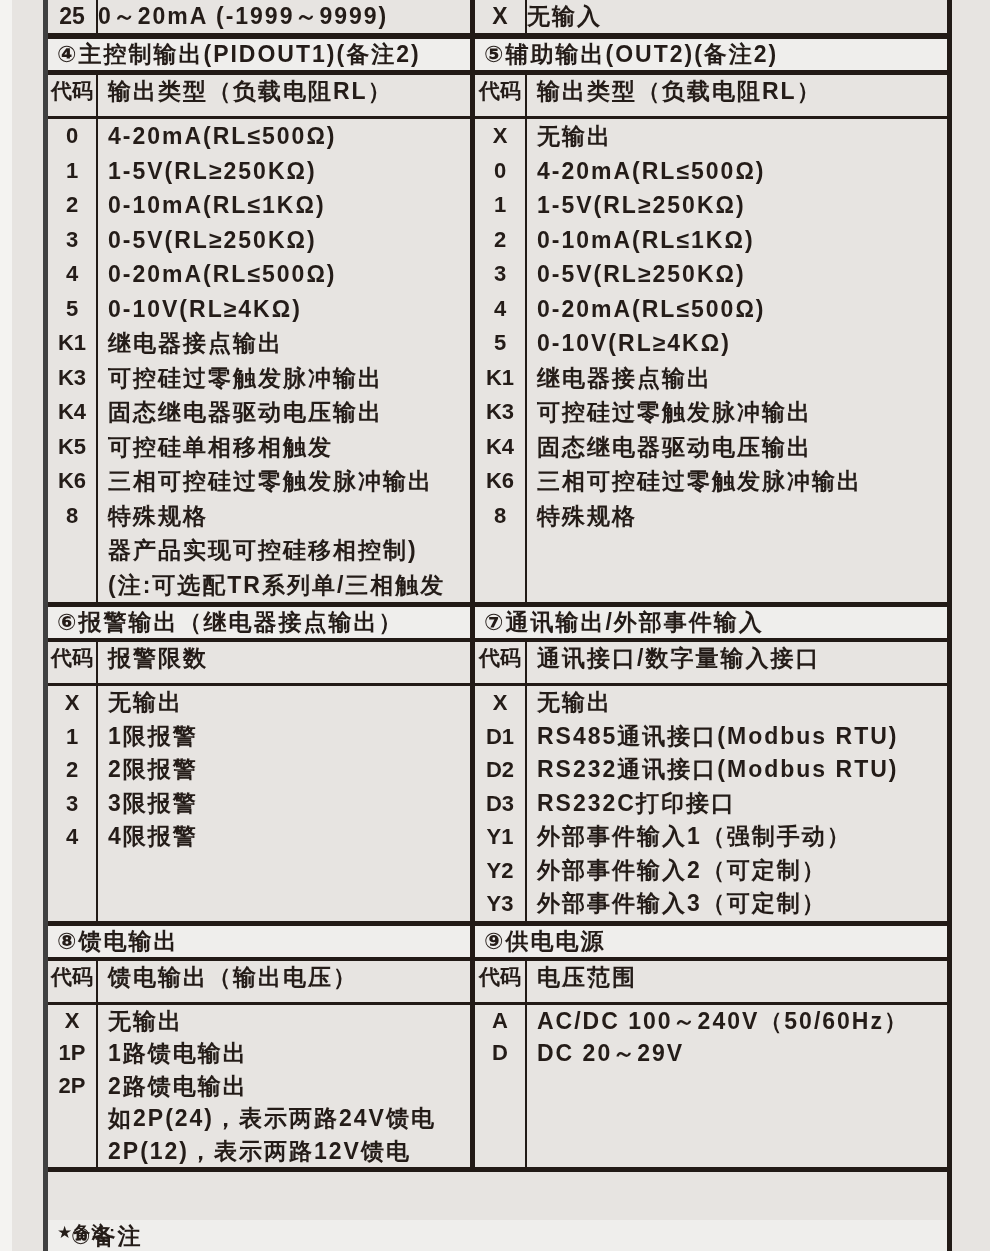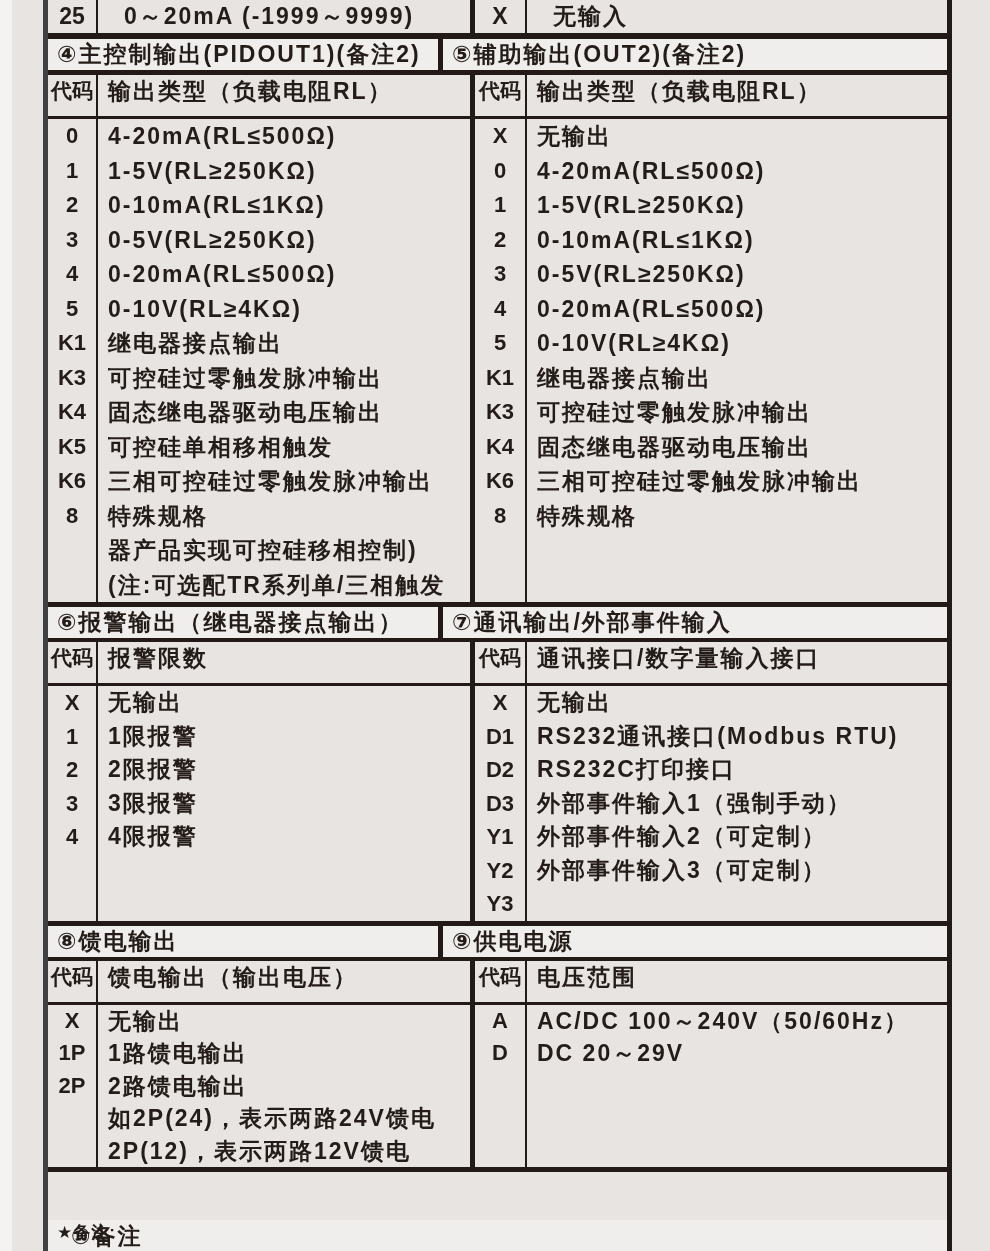--- a/index.html
+++ b/index.html
@@ -24,23 +24,23 @@
   .hb6{height:6px}.hb5{height:5px}.hb4{height:4px}.hb3{height:3px}
   .frow{display:flex;align-items:stretch;}
   .vdiv{width:2px;background:#221a16;flex:0 0 auto;}
   .mid{width:5px;background:#221a16;flex:0 0 auto;}
   .codew1{width:48px;flex:0 0 auto;}
   .descw1{width:372px;flex:0 0 auto;}
   .codew2{width:50px;flex:0 0 auto;}
   .descw2{flex:1 1 auto;min-width:0;}
   .trow{height:33px;line-height:33px;font-size:23px;letter-spacing:2px;}
   .trow .codec{text-align:center;letter-spacing:0;}
-  .trow .descc{padding-left:26px;box-sizing:border-box;}
+  .trow .descc{padding-left:0;box-sizing:border-box;}
   .hdr-row{height:31px;line-height:31px;background:#efeeec;font-size:23px;letter-spacing:2px;}
-  .hdr-cell-l{width:390px;flex:0 0 auto;padding-left:9px;box-sizing:border-box;white-space:nowrap;overflow:hidden;}
+  .hdr-cell-l{width:422px;flex:0 0 auto;padding-left:9px;box-sizing:border-box;white-space:nowrap;overflow:hidden;}
   .hdr-cell-r{flex:1 1 auto;min-width:0;padding-left:9px;box-sizing:border-box;white-space:nowrap;overflow:hidden;}
   .cols-row{height:41px;line-height:32px;font-size:23px;letter-spacing:2px;}
   .code-hd{text-align:center;font-size:21px;letter-spacing:0;white-space:nowrap;}
   .desc-hd{padding-left:10px;box-sizing:border-box;white-space:nowrap;overflow:hidden;}
   .content-row{overflow:hidden;}
   .s0 .content-row{height:483px}
   .s1 .content-row{height:235px}
   .s2 .content-row{height:162px}
   .lines{overflow:hidden;}
   .line{white-space:nowrap;overflow:hidden;font-size:23px;letter-spacing:2px;}
@@ -196,20 +196,21 @@
             <div class="line">D1</div>
             <div class="line">D2</div>
             <div class="line">D3</div>
             <div class="line">Y1</div>
             <div class="line">Y2</div>
             <div class="line">Y3</div>
           </div>
         <div class="vdiv"></div>
         <div class="descw2 lines descs">
             <div class="line">无输出</div>
+            <div class="line">RS485通讯接口(Modbus RTU)</div>
             <div class="line">RS232通讯接口(Modbus RTU)</div>
             <div class="line">RS232C打印接口</div>
             <div class="line">外部事件输入1（强制手动）</div>
             <div class="line">外部事件输入2（可定制）</div>
             <div class="line">外部事件输入3（可定制）</div>
           </div>
       </div>
     </div>
     <div class="hb hb5"></div>
 

